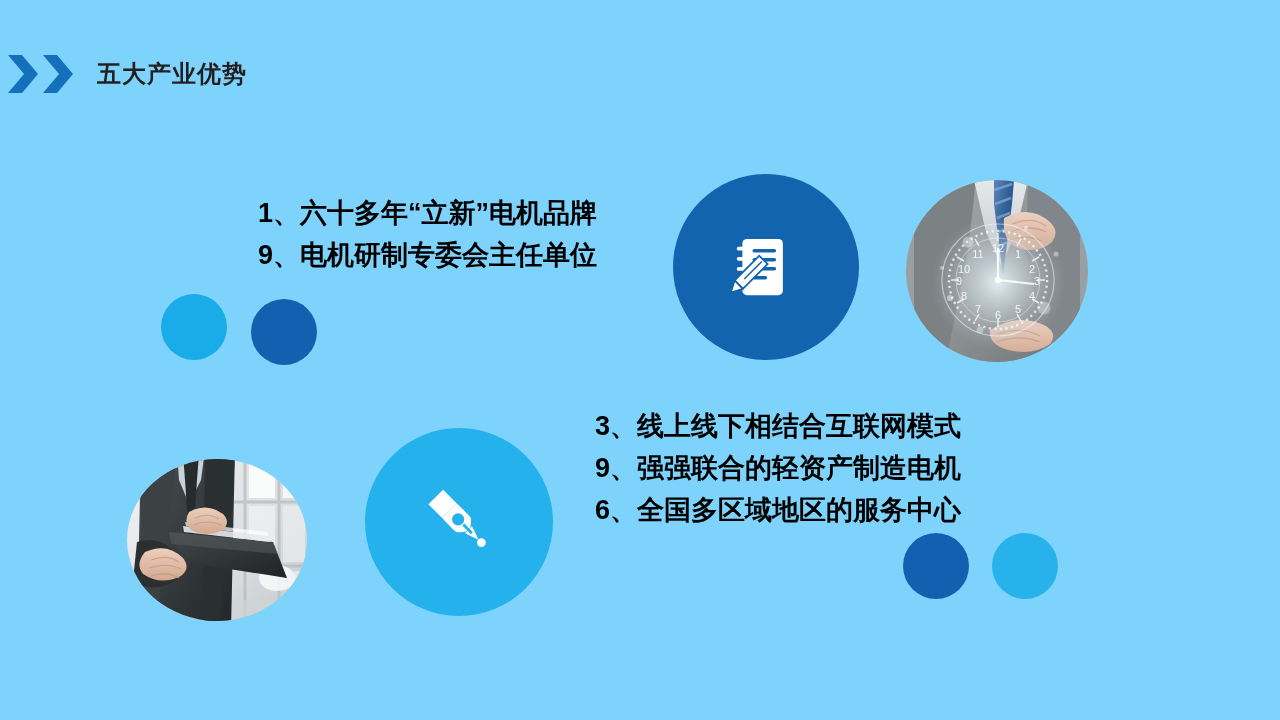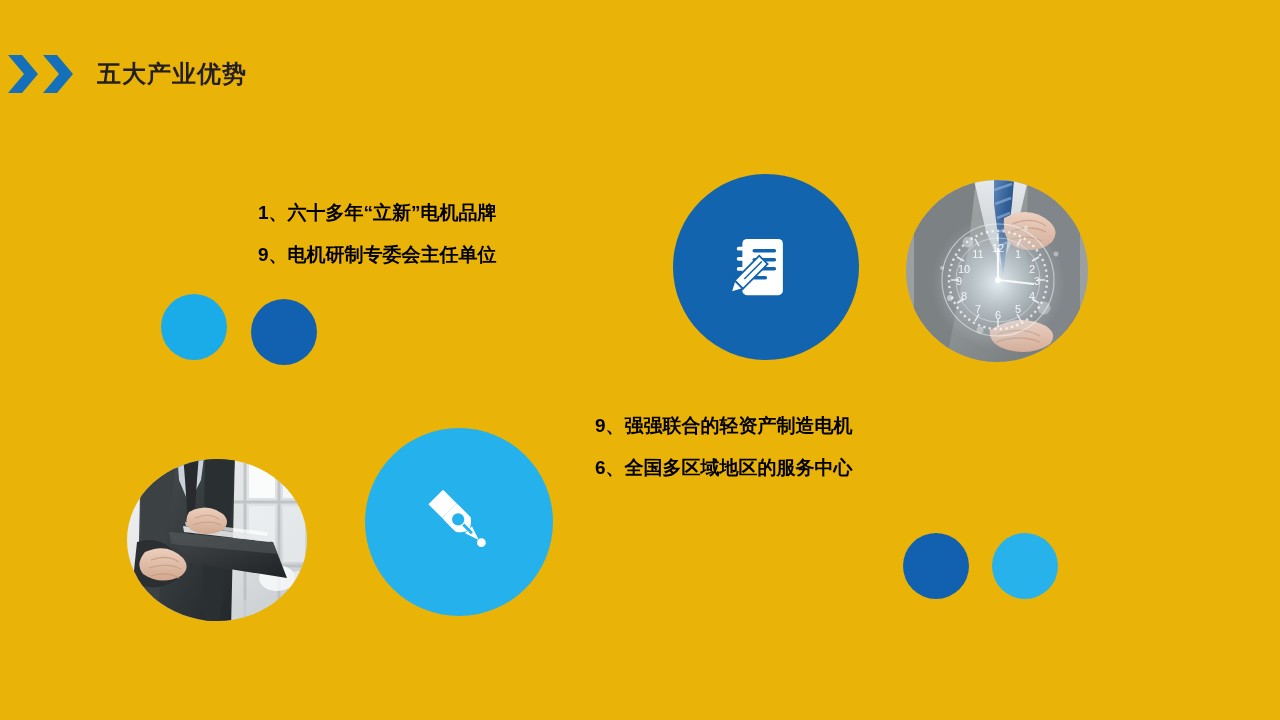--- a/index.html
+++ b/index.html
@@ -7,21 +7,21 @@
     padding: 0;
     background: #ffffff;
   }
   body {
     font-family: "Liberation Sans", "DejaVu Sans", sans-serif;
   }
   .slide {
     position: relative;
     width: 1280px;
     height: 720px;
-    background: #eab308;
+    background: #7dd3fc;
     overflow: hidden;
   }
 
   
   .header {
     position: absolute;
     left: 8px;
     top: 55px;
     display: flex;
     align-items: center;
@@ -42,21 +42,21 @@
     letter-spacing: 1px;
     white-space: nowrap;
     line-height: 1;
   }
 
   
   .text-block {
     position: absolute;
     color: #000000;
     font-weight: bold;
-    font-size: 19px;
+    font-size: 27px;
     line-height: 42px;
     white-space: nowrap;
   }
   .text-block .line {
     white-space: nowrap;
   }
   #text-top {
     left: 258px;
     top: 192px;
     text-align: right;
@@ -135,20 +135,21 @@
     </div>
     <div class="header-title">五大产业优势</div>
   </div>
 
   <div class="text-block" id="text-top">
     <div class="line">1、六十多年“立新”电机品牌</div>
     <div class="line">9、电机研制专委会主任单位</div>
   </div>
 
   <div class="text-block" id="text-bottom">
+    <div class="line">3、线上线下相结合互联网模式</div>
     <div class="line">9、强强联合的轻资产制造电机</div>
     <div class="line">6、全国多区域地区的服务中心</div>
   </div>
 
   <div class="circle icon-circle" id="circle-notebook">
     <svg width="72" height="72" viewBox="0 0 64 64">
 
       <rect x="6" y="14" width="9" height="3.4" rx="1.7" fill="#ffffff"></rect>
       <rect x="6" y="23" width="9" height="3.4" rx="1.7" fill="#ffffff"></rect>
       <rect x="6" y="32" width="9" height="3.4" rx="1.7" fill="#ffffff"></rect>

